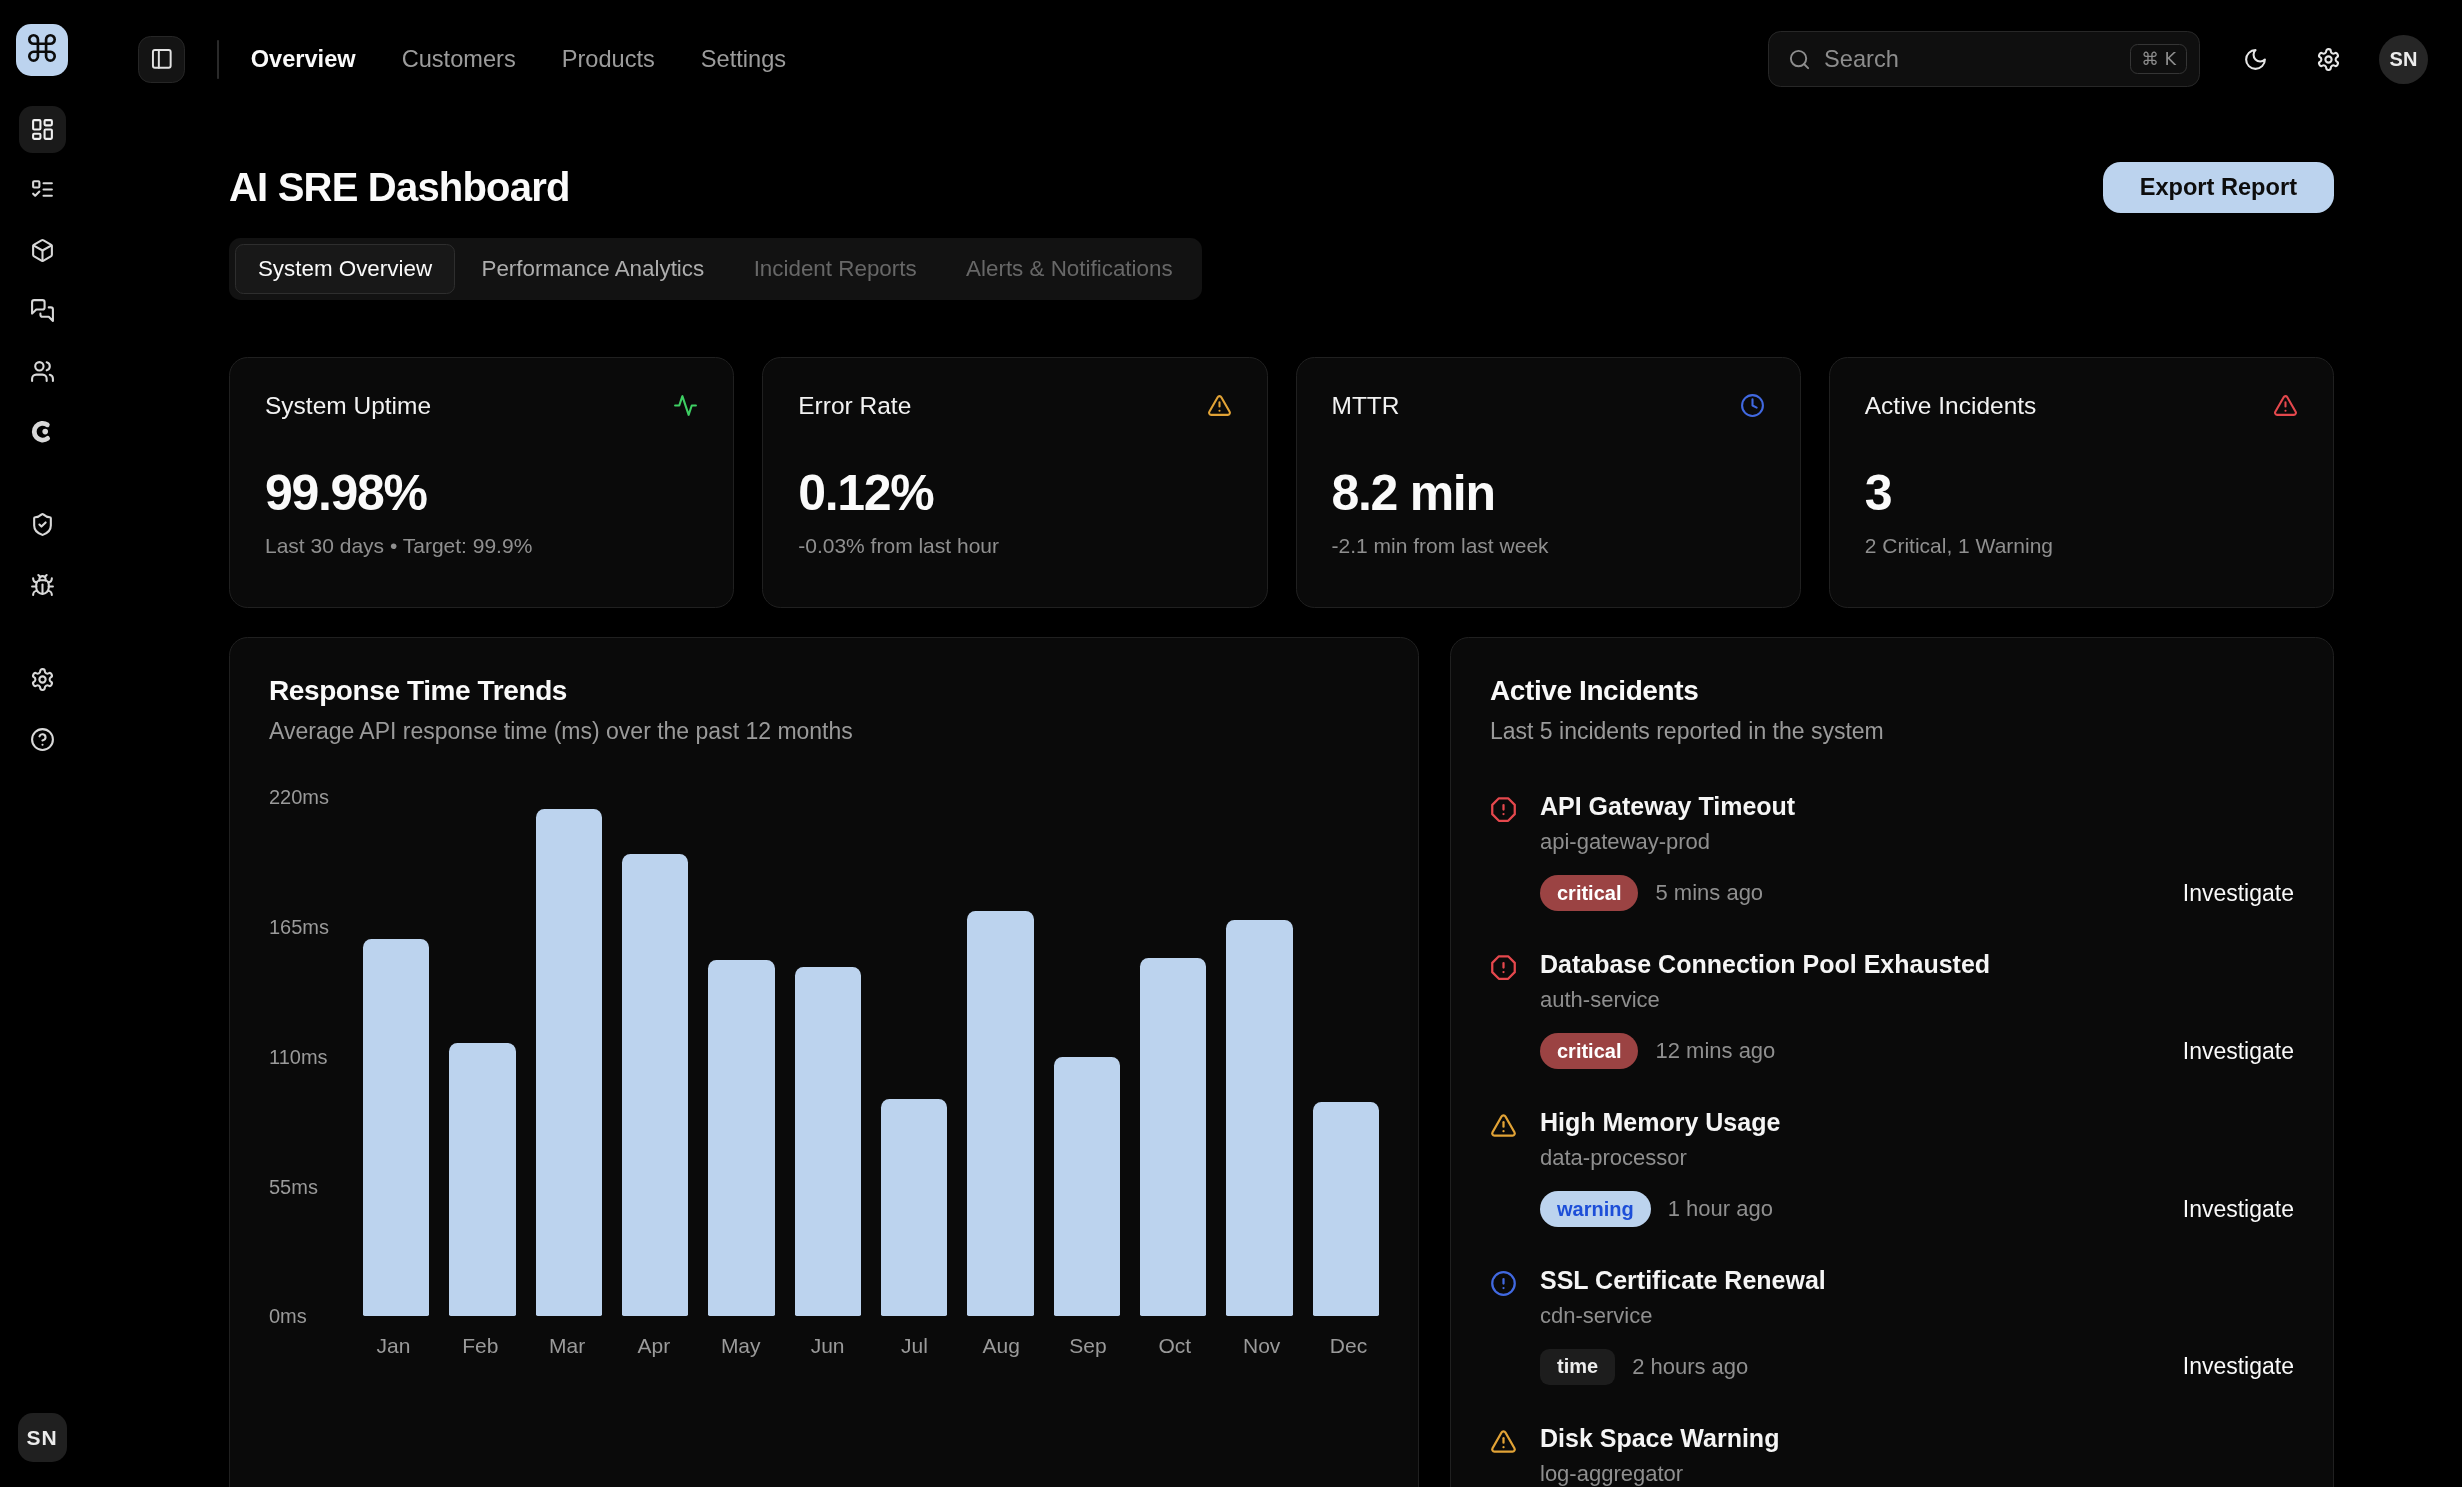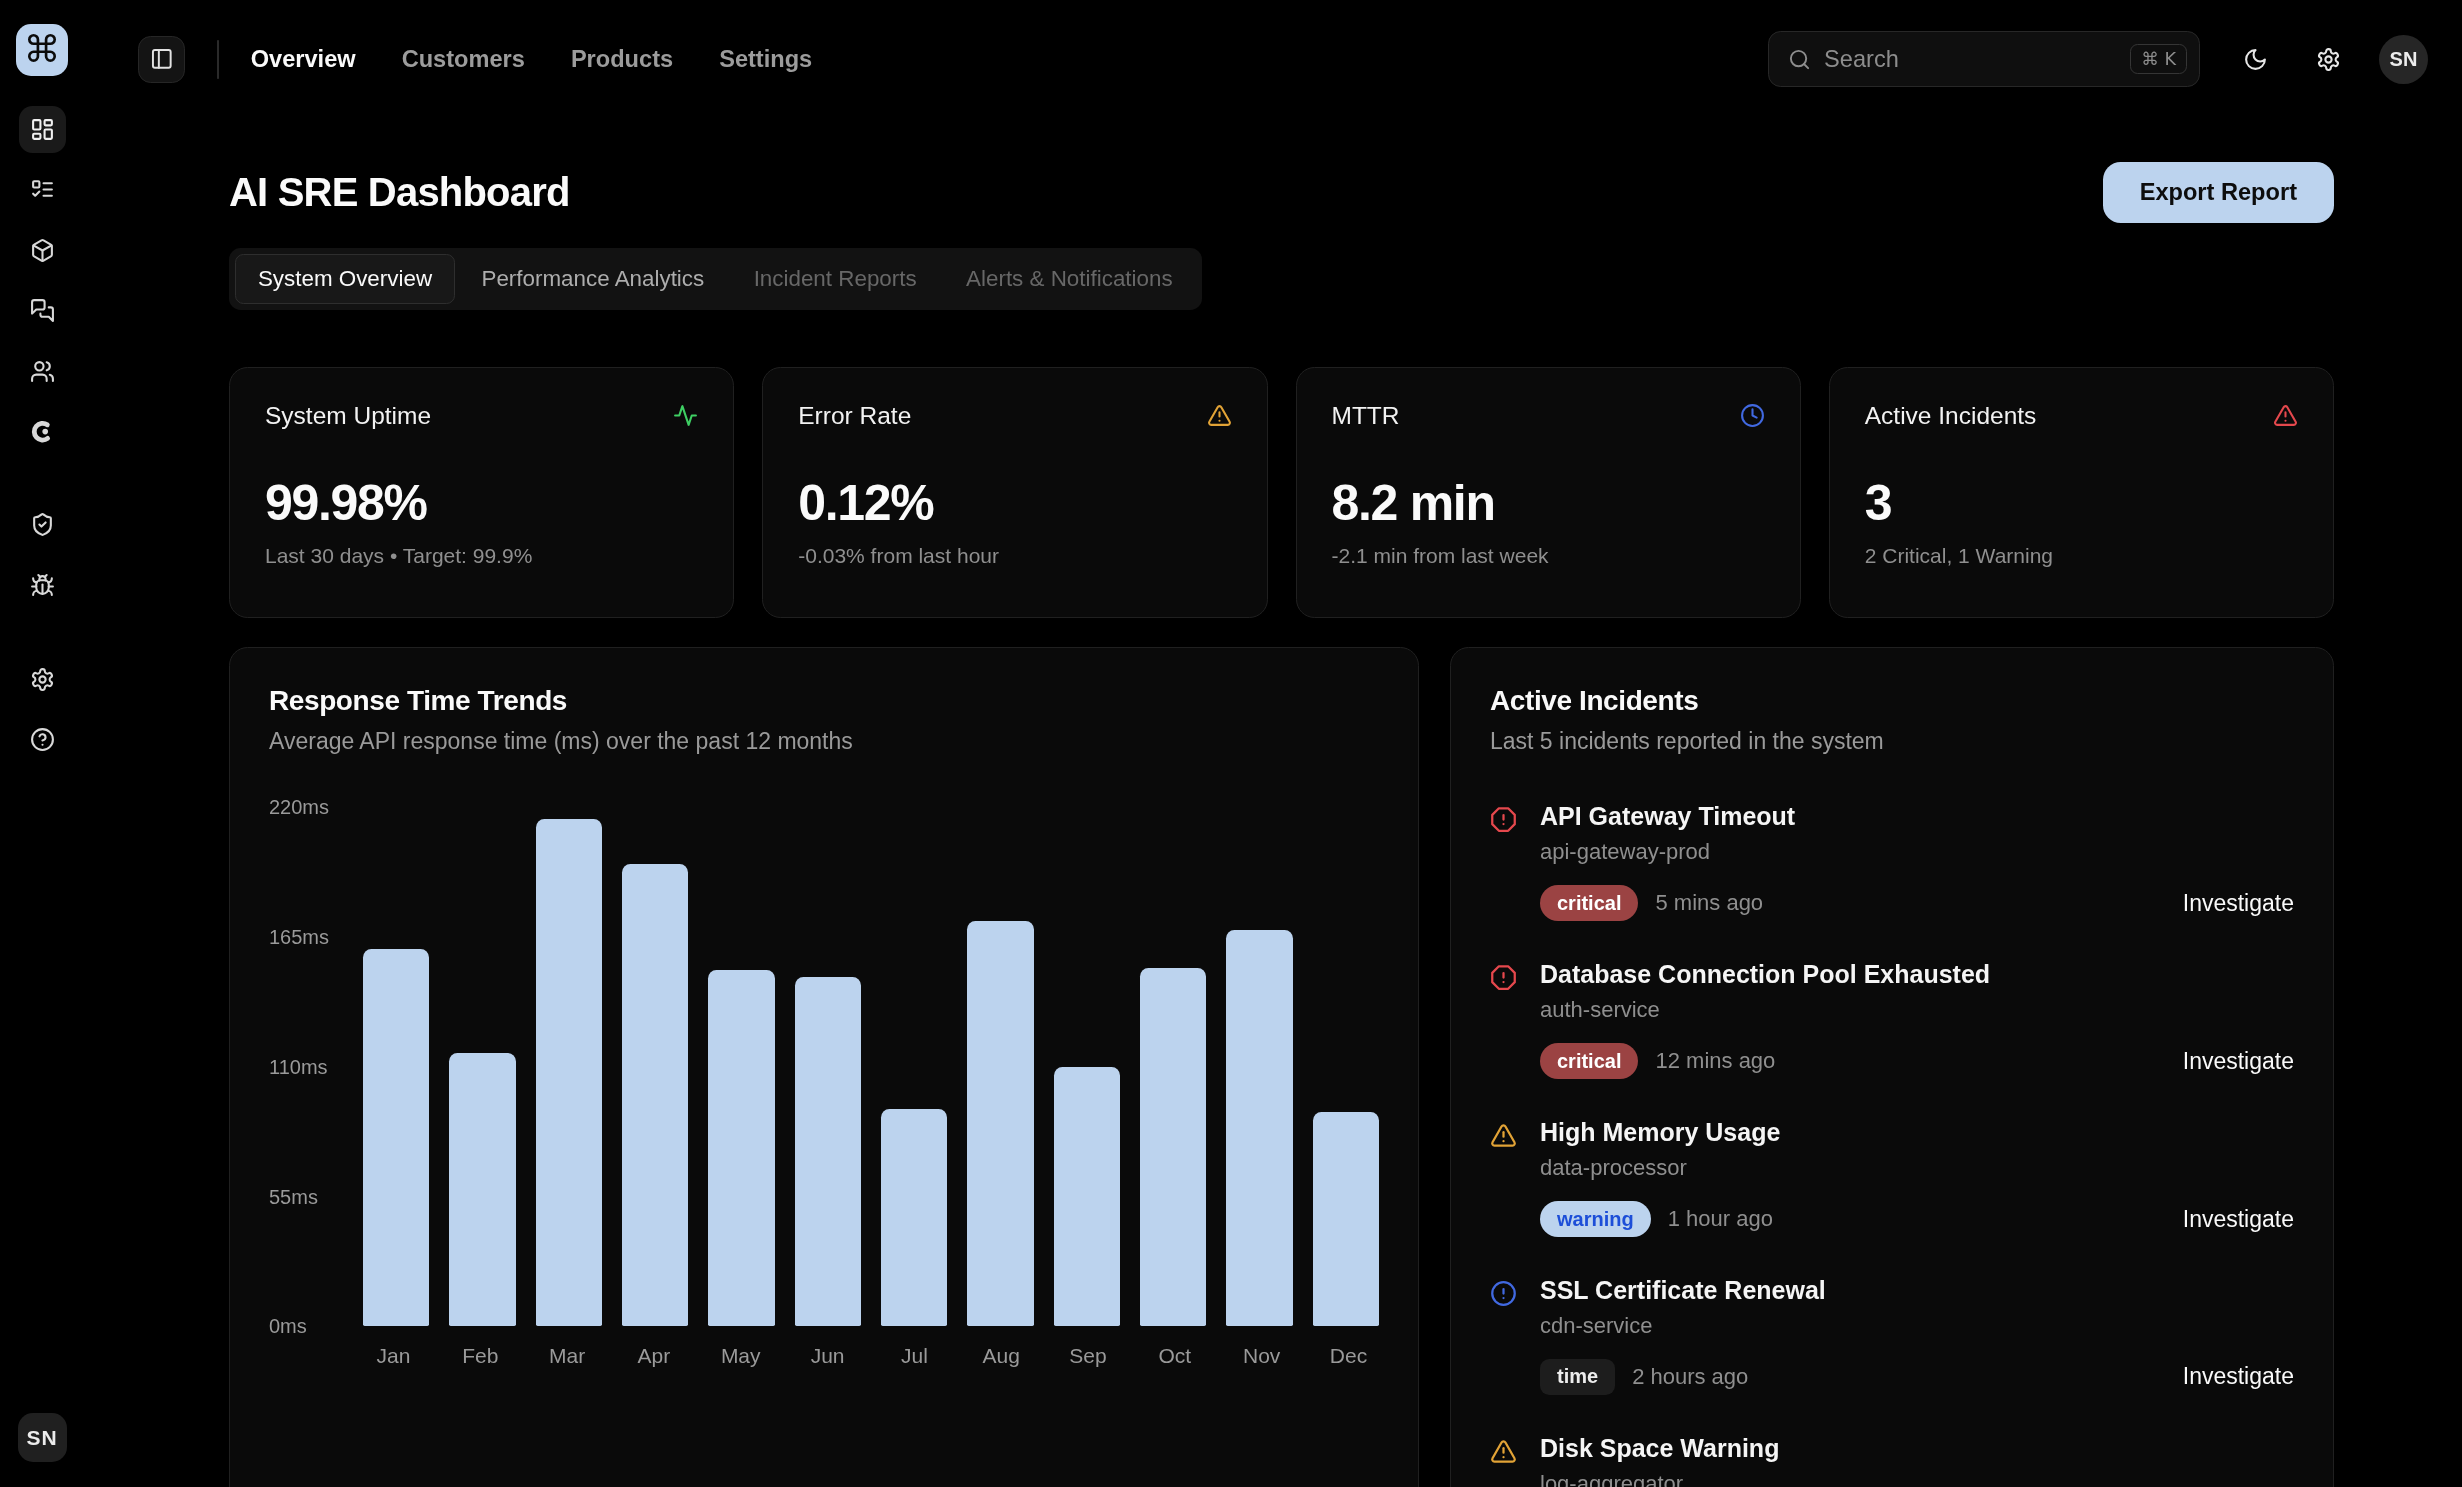--- a/index.html
+++ b/index.html
@@ -33,38 +33,38 @@
   .side-avatar{width:49px;height:49px;border-radius:15px;background:#202020;color:#ececec;
     display:flex;align-items:center;justify-content:center;font-size:21px;font-weight:700;letter-spacing:0.8px;cursor:pointer}
 
   
   .main{flex:1;display:flex;flex-direction:column;min-width:0}
   .topbar{height:118px;display:flex;align-items:center;padding:0 34px 0 54px;}
   .toggle-btn{width:47px;height:47px;border-radius:12.7px;background:#141414;border:1.3px solid #262626;color:#e2e2e2;
     display:flex;align-items:center;justify-content:center;cursor:pointer}
   .top-divider{width:1.7px;height:39px;background:#2a2a2a;margin:0 32px;border-radius:0.8px}
   .nav{display:flex;align-items:center;gap:46px;list-style:none}
-  .nav a{font-size:23.6px;color:#9c9c9c;text-decoration:none;font-weight:700;cursor:pointer}
+  .nav a{font-size:23.6px;color:#9c9c9c;text-decoration:none;font-weight:400;cursor:pointer}
   .nav a.active{color:#fafafa;font-weight:600}
   .topbar-right{margin-left:auto;display:flex;align-items:center;}
   .search-box{width:432px;height:56px;border-radius:12.7px;background:#0f0f0f;border:1.3px solid #272727;
     display:flex;align-items:center;padding:0 11.8px 0 18.6px;cursor:text}
   .search-box .ph{font-size:23.6px;color:#8d8d8d;margin-left:13.5px;flex:1}
   .kbd{border:1.3px solid #353535;border-radius:7.6px;padding:4.2px 10px;font-size:17.7px;color:#8d8d8d;
     font-family:"DejaVu Sans",sans-serif;white-space:nowrap}
   .icon-btn{width:51px;height:51px;display:flex;align-items:center;justify-content:center;color:#e6e6e6;cursor:pointer}
   .tb-moon{margin-left:30px}.tb-gear{margin-left:22px}
   .top-avatar{width:49px;height:49px;border-radius:50%;background:#262626;color:#ececec;margin-left:25px;
     display:flex;align-items:center;justify-content:center;font-size:20px;font-weight:700;cursor:pointer}
 
   
   .content{padding:0 128px 0 145px;display:flex;flex-direction:column;min-width:0}
   .page-head{margin-top:44px;display:flex;align-items:center;justify-content:space-between}
   .page-title{font-size:40px;font-weight:700;letter-spacing:-0.8px}
-  .export-btn{height:61px;padding:0 37px;border:none;border-radius:17.7px;background:var(--accent);color:#0d0d0d;
+  .export-btn{height:51px;padding:0 37px;border:none;border-radius:17.7px;background:var(--accent);color:#0d0d0d;
     font-size:23.6px;font-weight:600;font-family:inherit;cursor:pointer}
 
   .tabs{margin-top:25px;display:inline-flex;align-self:flex-start;background:#121212;border-radius:11.8px;padding:5.9px;gap:3.4px}
   .tab{padding:11px 22px;font-size:22.4px;border-radius:8.4px;color:#adadad;font-weight:500;cursor:pointer;border:1.3px solid transparent;background:transparent;font-family:inherit}
   .tab.active{background:#181818;border-color:#2e2e2e;color:#fafafa}
   .tab.dim{color:#676767}
 
   .stats{margin-top:57px;display:grid;grid-template-columns:repeat(4,1fr);gap:28px}
   .stat-card{background:var(--card);border:1.3px solid var(--border);border-radius:18.6px;height:251px;padding:34px 35px}
   .stat-head{display:flex;align-items:center;justify-content:space-between}

